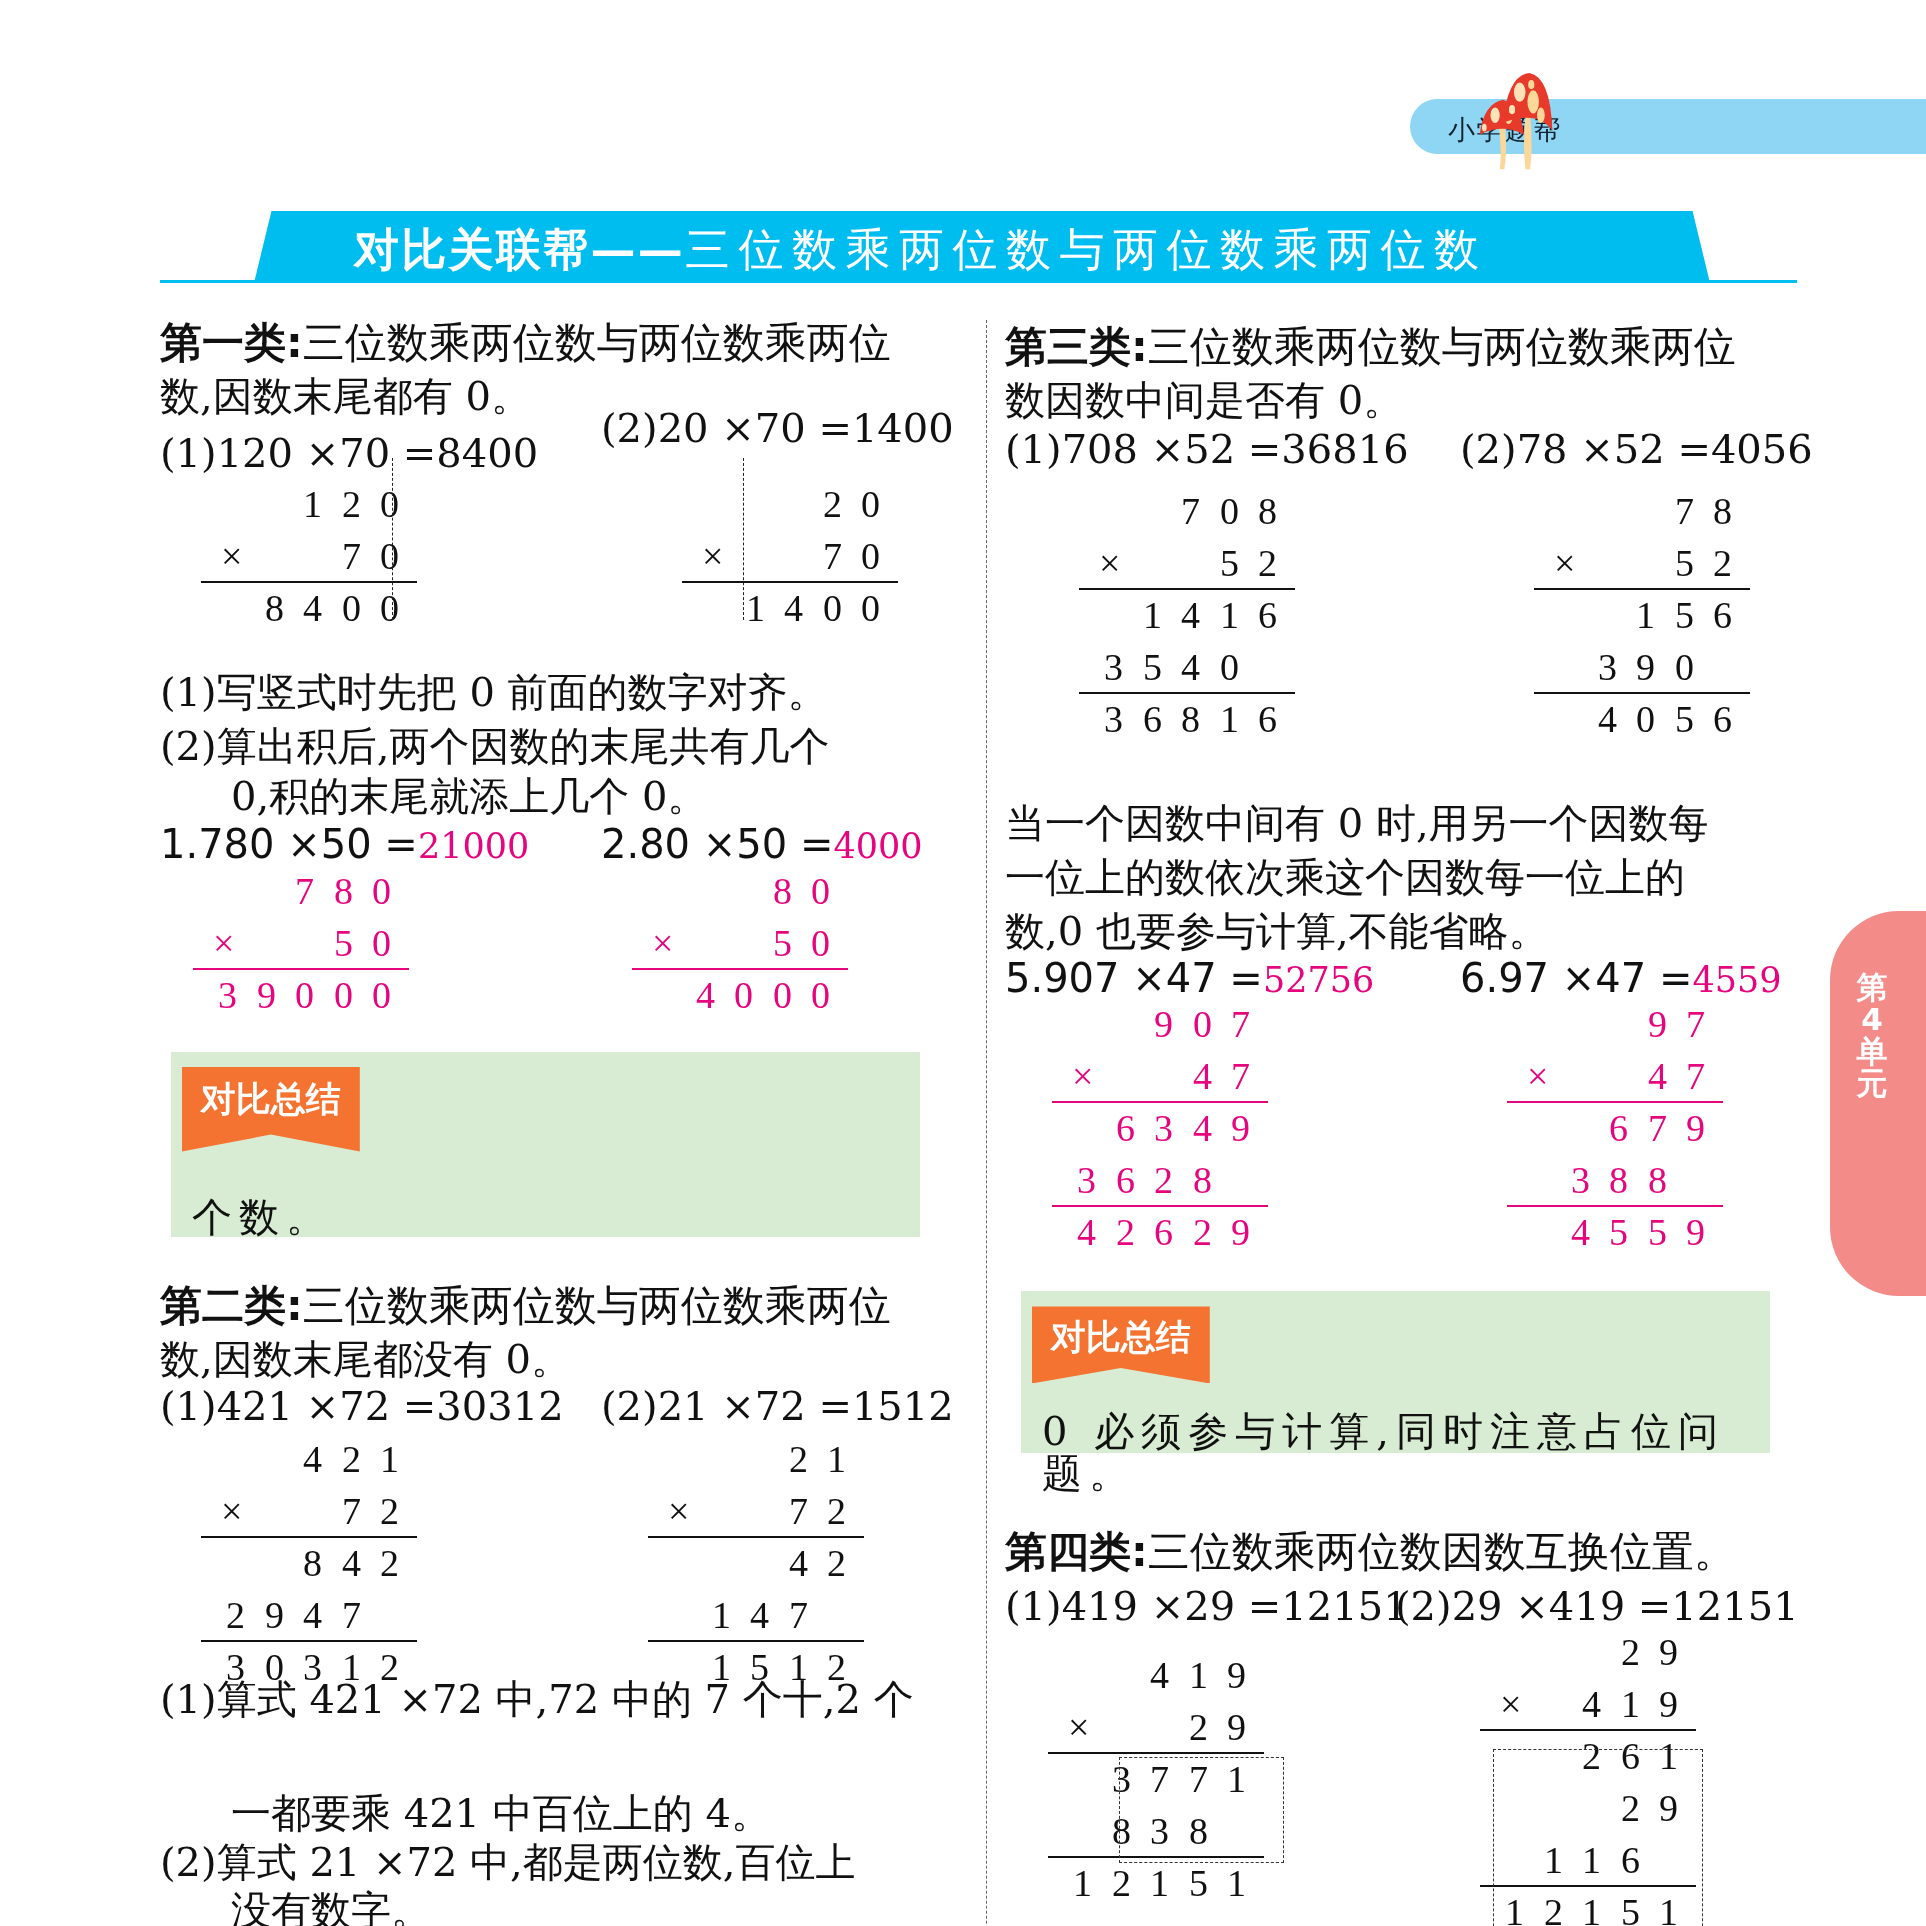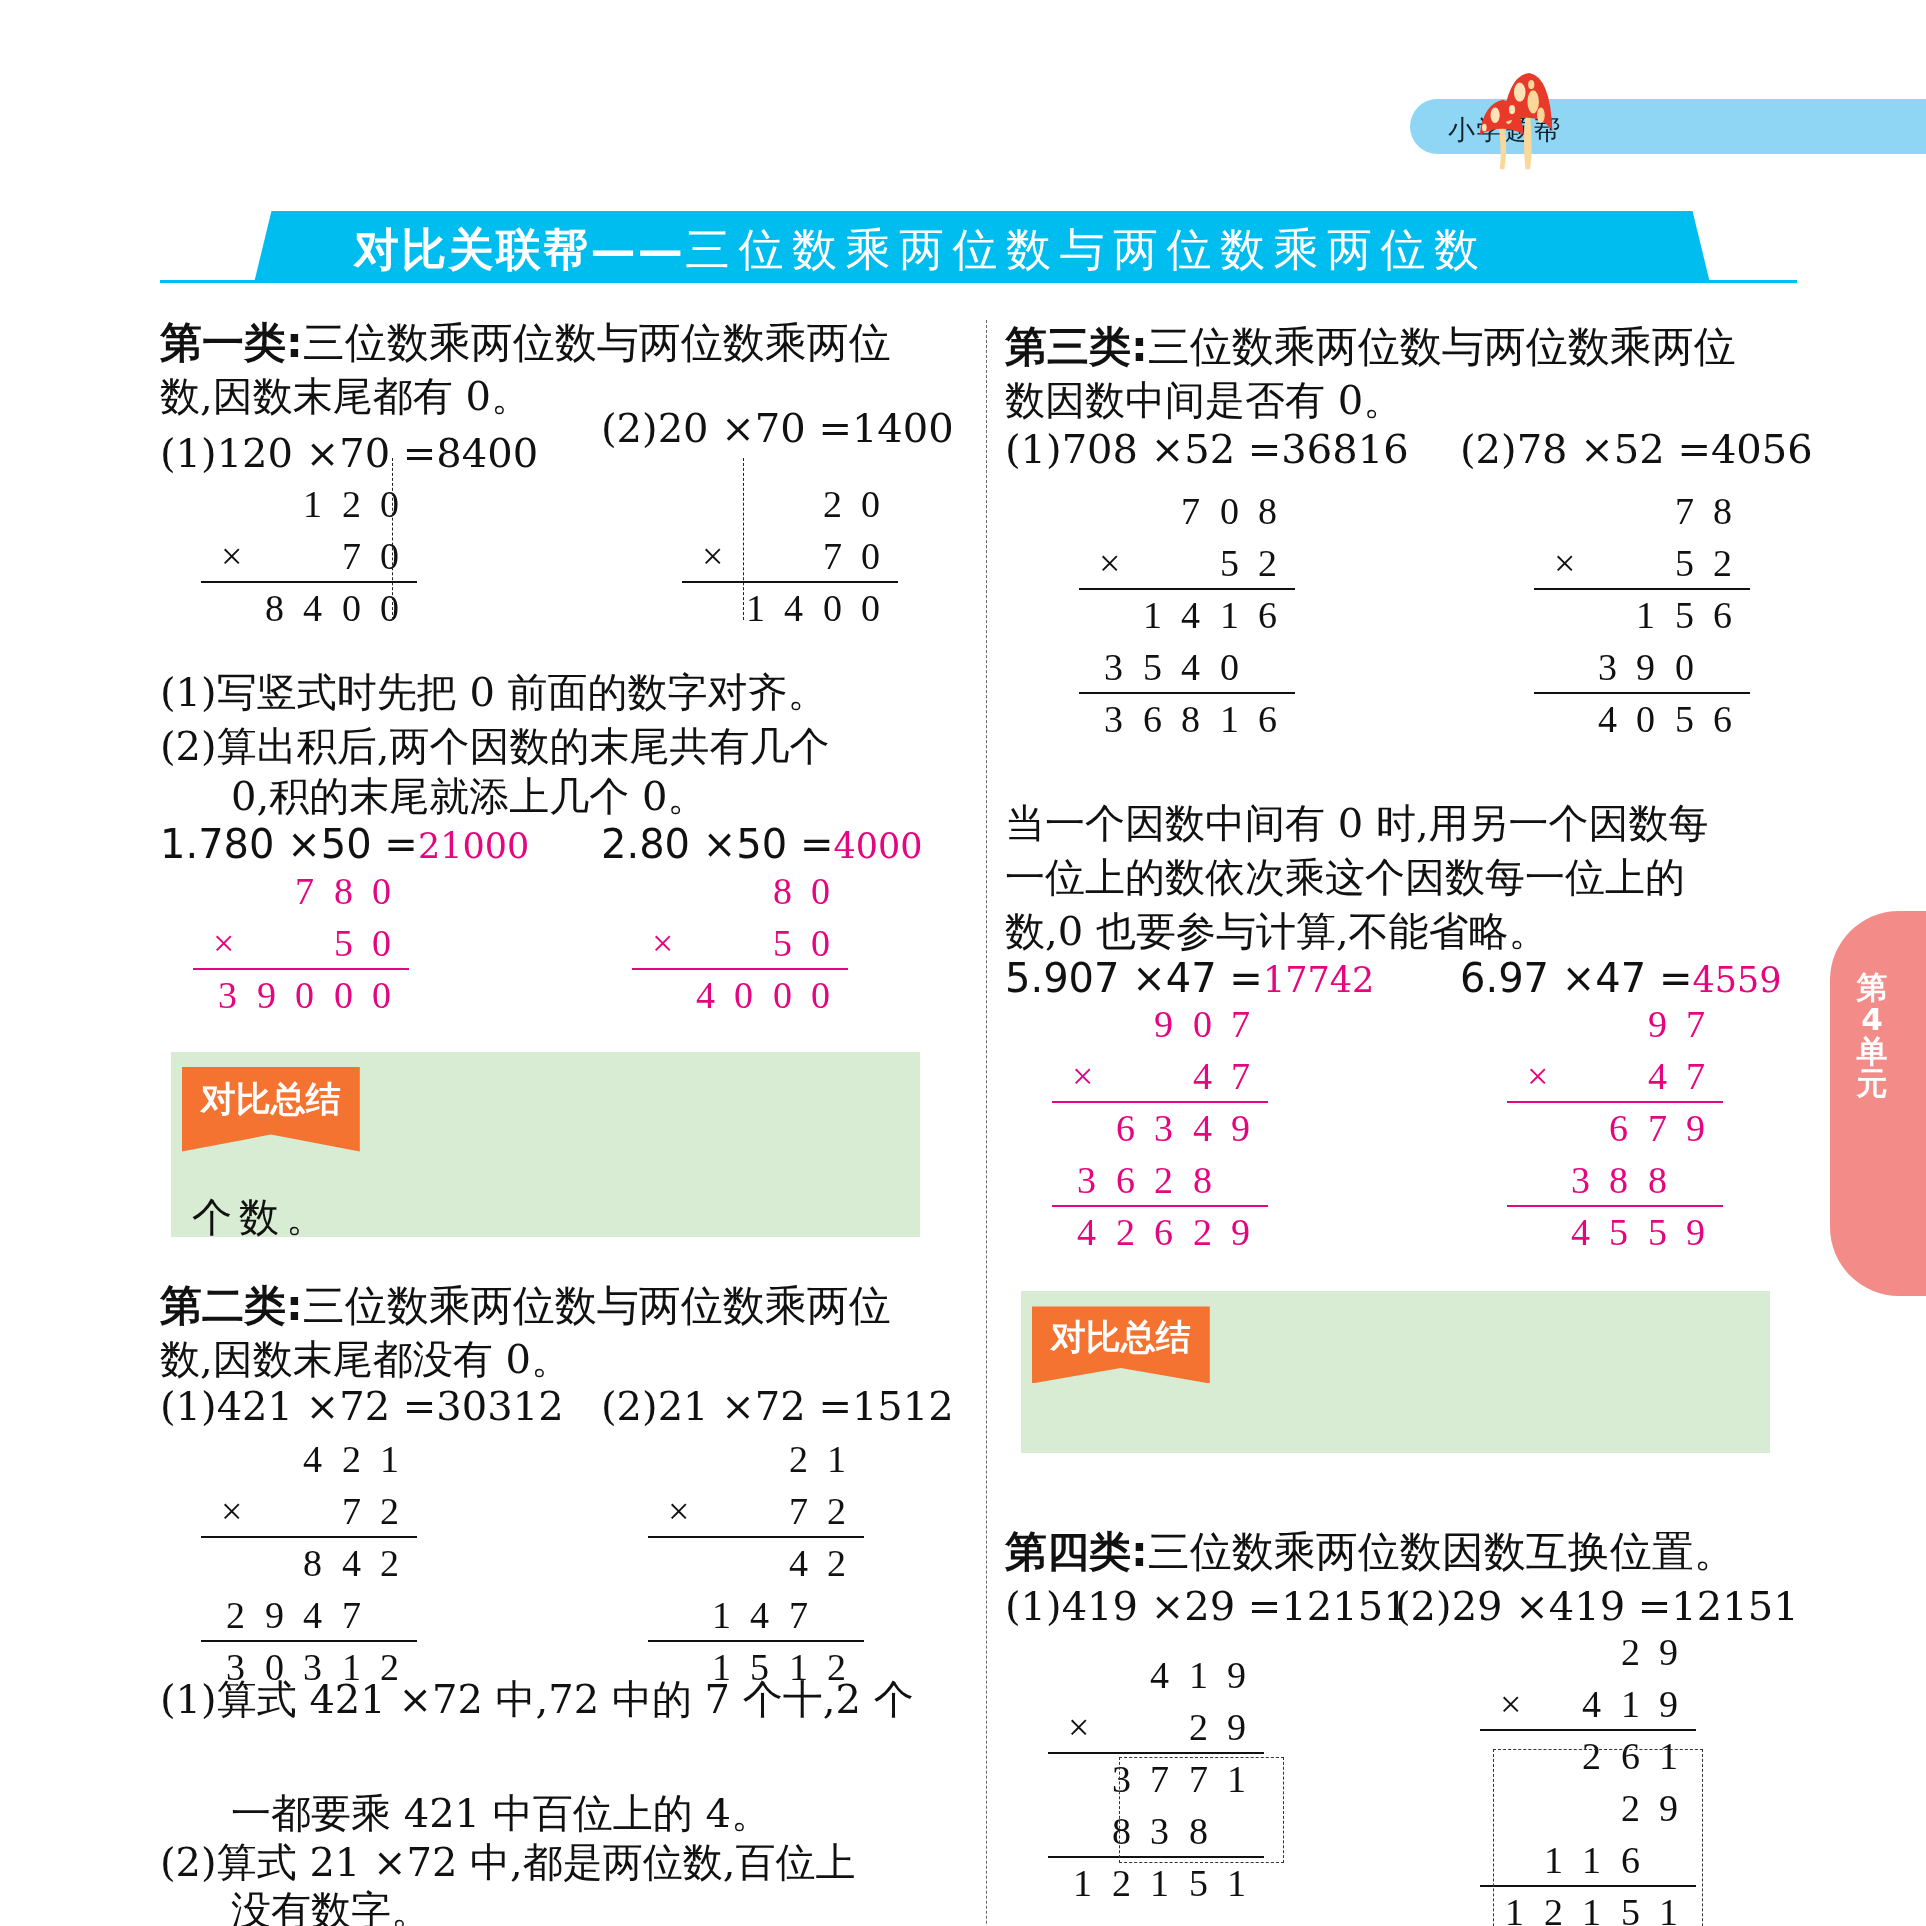--- a/index.html
+++ b/index.html
@@ -216,21 +216,21 @@
     <div class="row"><span class="d" style="left: 77px;">1</span><span class="d" style="left: 116px;">5</span><span class="d" style="left: 154px;">6</span></div>
     <div class="row"><span class="d" style="left: 39px;">3</span><span class="d" style="left: 77px;">9</span><span class="d" style="left: 116px;">0</span></div>
     <div class="rule" style="left: -15.4px; width: 216px; top: 207px;"></div>
     <div class="row"><span class="d" style="left: 39px;">4</span><span class="d" style="left: 77px;">0</span><span class="d" style="left: 116px;">5</span><span class="d" style="left: 154px;">6</span></div>
   </div>
 
 <div class="abs para" style="left:1005px;top:797px">当一个因数中间有 0 时,用另一个因数每</div>
 <div class="abs para" style="left:1005px;top:851px">一位上的数依次乘这个因数每一位上的</div>
 <div class="abs para" style="left:1005px;top:905px">数,0 也要参与计算,不能省略。</div>
 
-<div class="abs eq" style="left:1005px;top:955px"><span class="eqnum">5.907 ×47 =</span><span class="ans">17742</span></div>
+<div class="abs eq" style="left:1005px;top:955px"><span class="eqnum">5.907 ×47 =</span><span class="ans">52756</span></div>
 <div class="abs eq" style="left:1460px;top:955px"><span class="eqnum">6.97 ×47 =</span><span class="ans">4559</span></div>
 <div class="calc pink" id="e5" style="left:1067px;top:998px">
     <div class="row"><span class="d" style="left: 77px;">9</span><span class="d" style="left: 116px;">0</span><span class="d" style="left: 154px;">7</span></div>
     <div class="row"><span class="d" style="left: 116px;">4</span><span class="d" style="left: 154px;">7</span><span class="d" style="left: -3.9px;">×</span></div>
     <div class="rule" style="left: -15.4px; width: 216px; top: 103px;"></div>
     <div class="row"><span class="d" style="left: 39px;">6</span><span class="d" style="left: 77px;">3</span><span class="d" style="left: 116px;">4</span><span class="d" style="left: 154px;">9</span></div>
     <div class="row"><span class="d" style="left: 0px;">3</span><span class="d" style="left: 39px;">6</span><span class="d" style="left: 77px;">2</span><span class="d" style="left: 116px;">8</span></div>
     <div class="rule" style="left: -15.4px; width: 216px; top: 207px;"></div>
     <div class="row"><span class="d" style="left: 0px;">4</span><span class="d" style="left: 39px;">2</span><span class="d" style="left: 77px;">6</span><span class="d" style="left: 116px;">2</span><span class="d" style="left: 154px;">9</span></div>
   </div>
@@ -239,20 +239,21 @@
     <div class="row"><span class="d" style="left: 116px;">4</span><span class="d" style="left: 154px;">7</span><span class="d" style="left: -3.9px;">×</span></div>
     <div class="rule" style="left: -15.4px; width: 216px; top: 103px;"></div>
     <div class="row"><span class="d" style="left: 77px;">6</span><span class="d" style="left: 116px;">7</span><span class="d" style="left: 154px;">9</span></div>
     <div class="row"><span class="d" style="left: 39px;">3</span><span class="d" style="left: 77px;">8</span><span class="d" style="left: 116px;">8</span></div>
     <div class="rule" style="left: -15.4px; width: 216px; top: 207px;"></div>
     <div class="row"><span class="d" style="left: 39px;">4</span><span class="d" style="left: 77px;">5</span><span class="d" style="left: 116px;">5</span><span class="d" style="left: 154px;">9</span></div>
   </div>
 
 <div class="summary" style="left:1021px;top:1291px;width:749px;height:162px">
   <div class="sum-tag" style="left:10.8px;top:15.4px;width:178px;height:77px;line-height:62px">对比总结</div>
+  <div class="sum-text" style="left:21px;top:119px;line-height:42px">0 必须参与计算,同时注意占位问题。</div>
 </div>
 
 <div class="abs heading" style="left:1005px;top:1525px">
   <b>第四类:</b><span>三位数乘两位数因数互换位置。</span>
 </div>
 <div class="abs eq" style="left:1005px;top:1583px">(1)419 ×29 =12151</div>
 <div class="abs eq" style="left:1395px;top:1583px">(2)29 ×419 =12151</div>
 <div class="calc" id="c4a" style="left:1063px;top:1649px">
     <div class="row"><span class="d" style="left: 77px;">4</span><span class="d" style="left: 116px;">1</span><span class="d" style="left: 154px;">9</span></div>
     <div class="row"><span class="d" style="left: 116px;">2</span><span class="d" style="left: 154px;">9</span><span class="d" style="left: -3.9px;">×</span></div>

